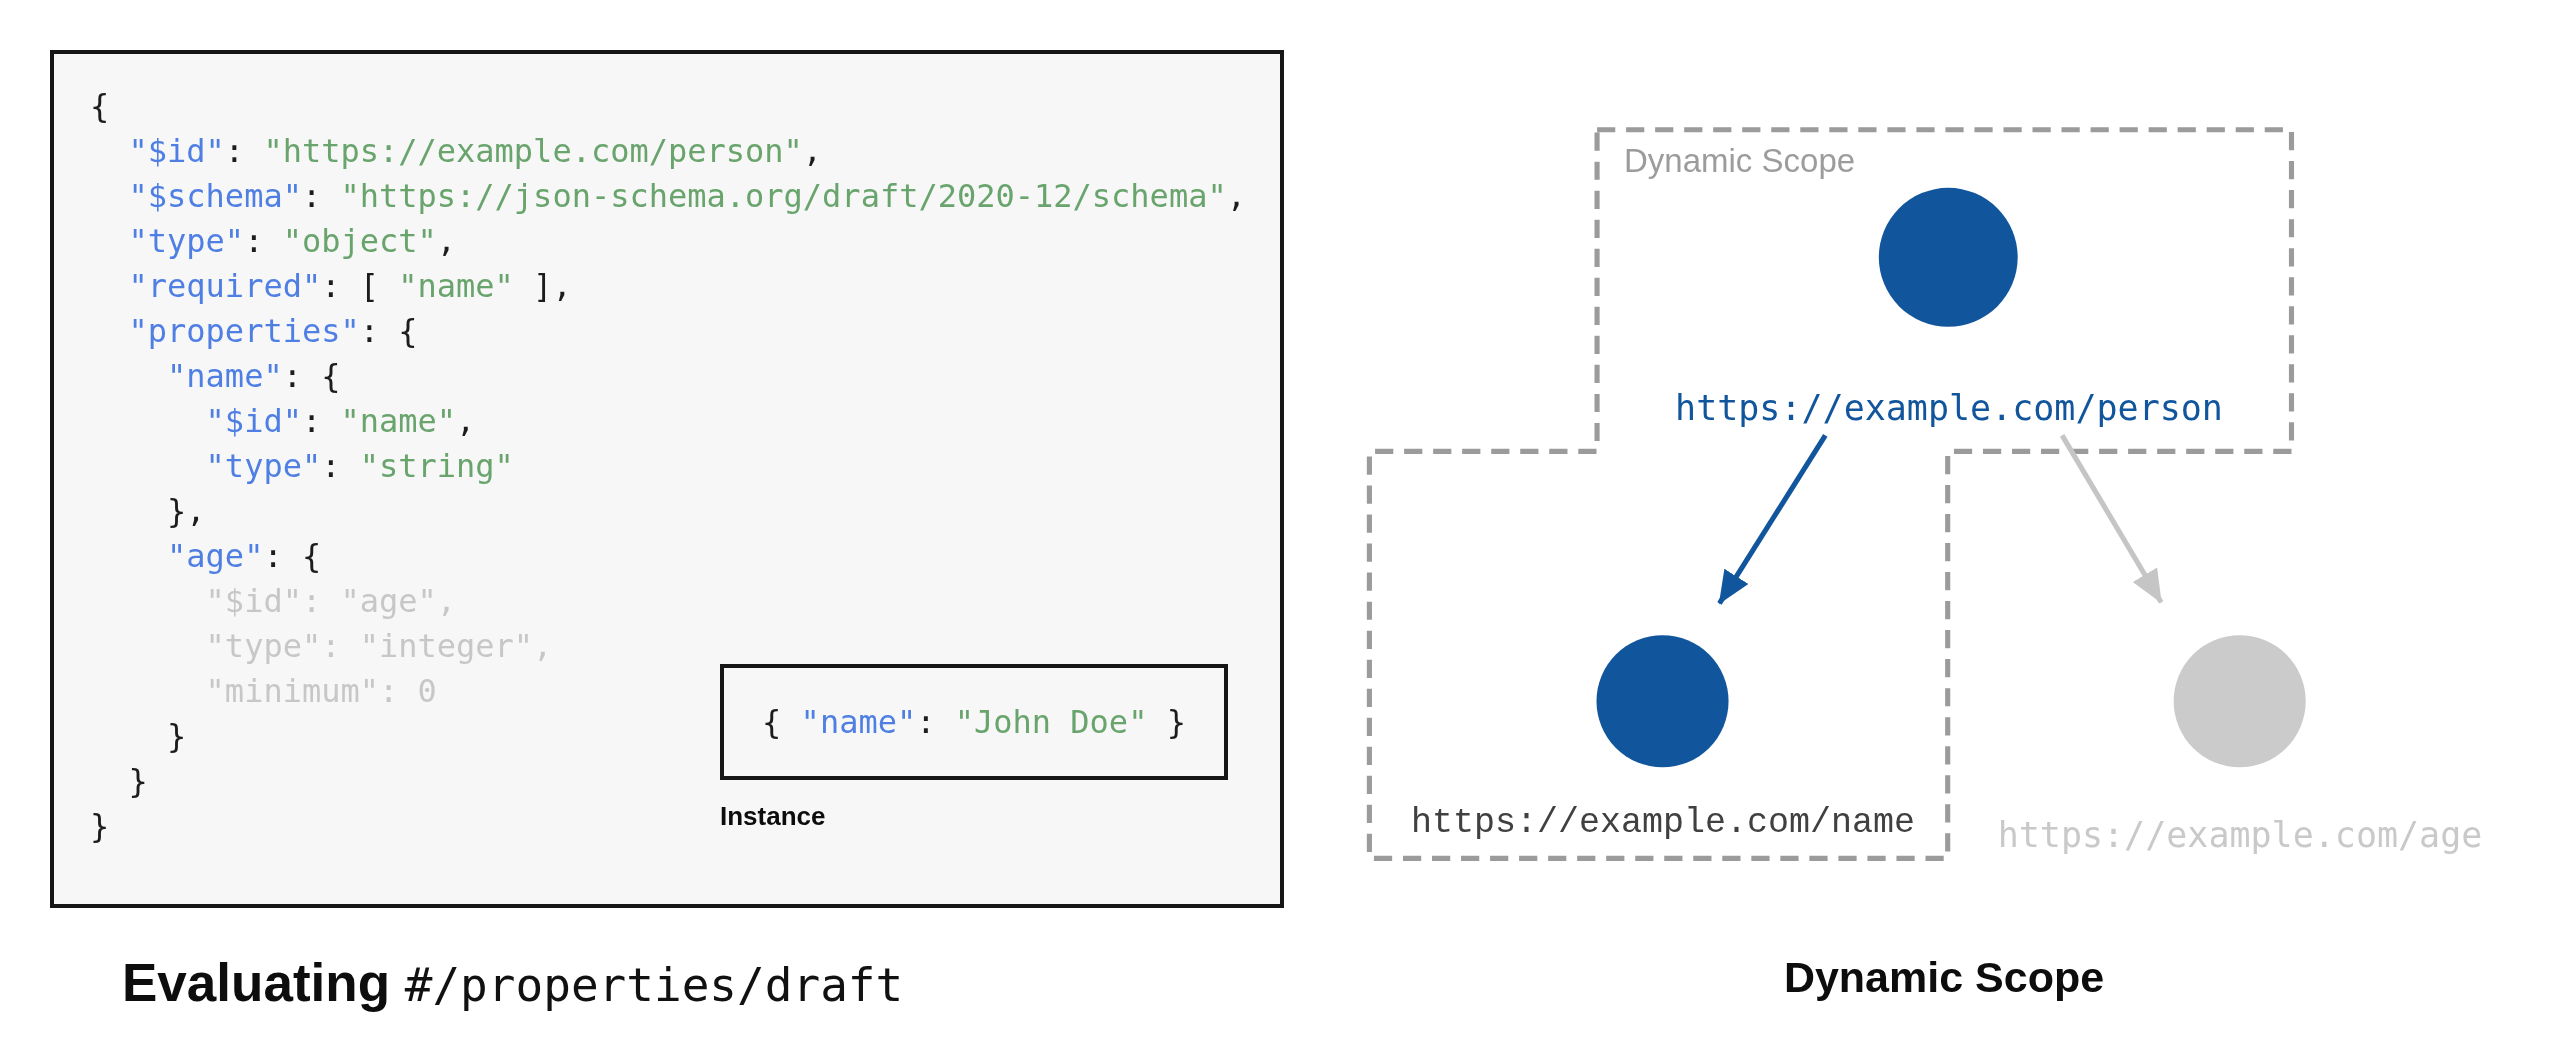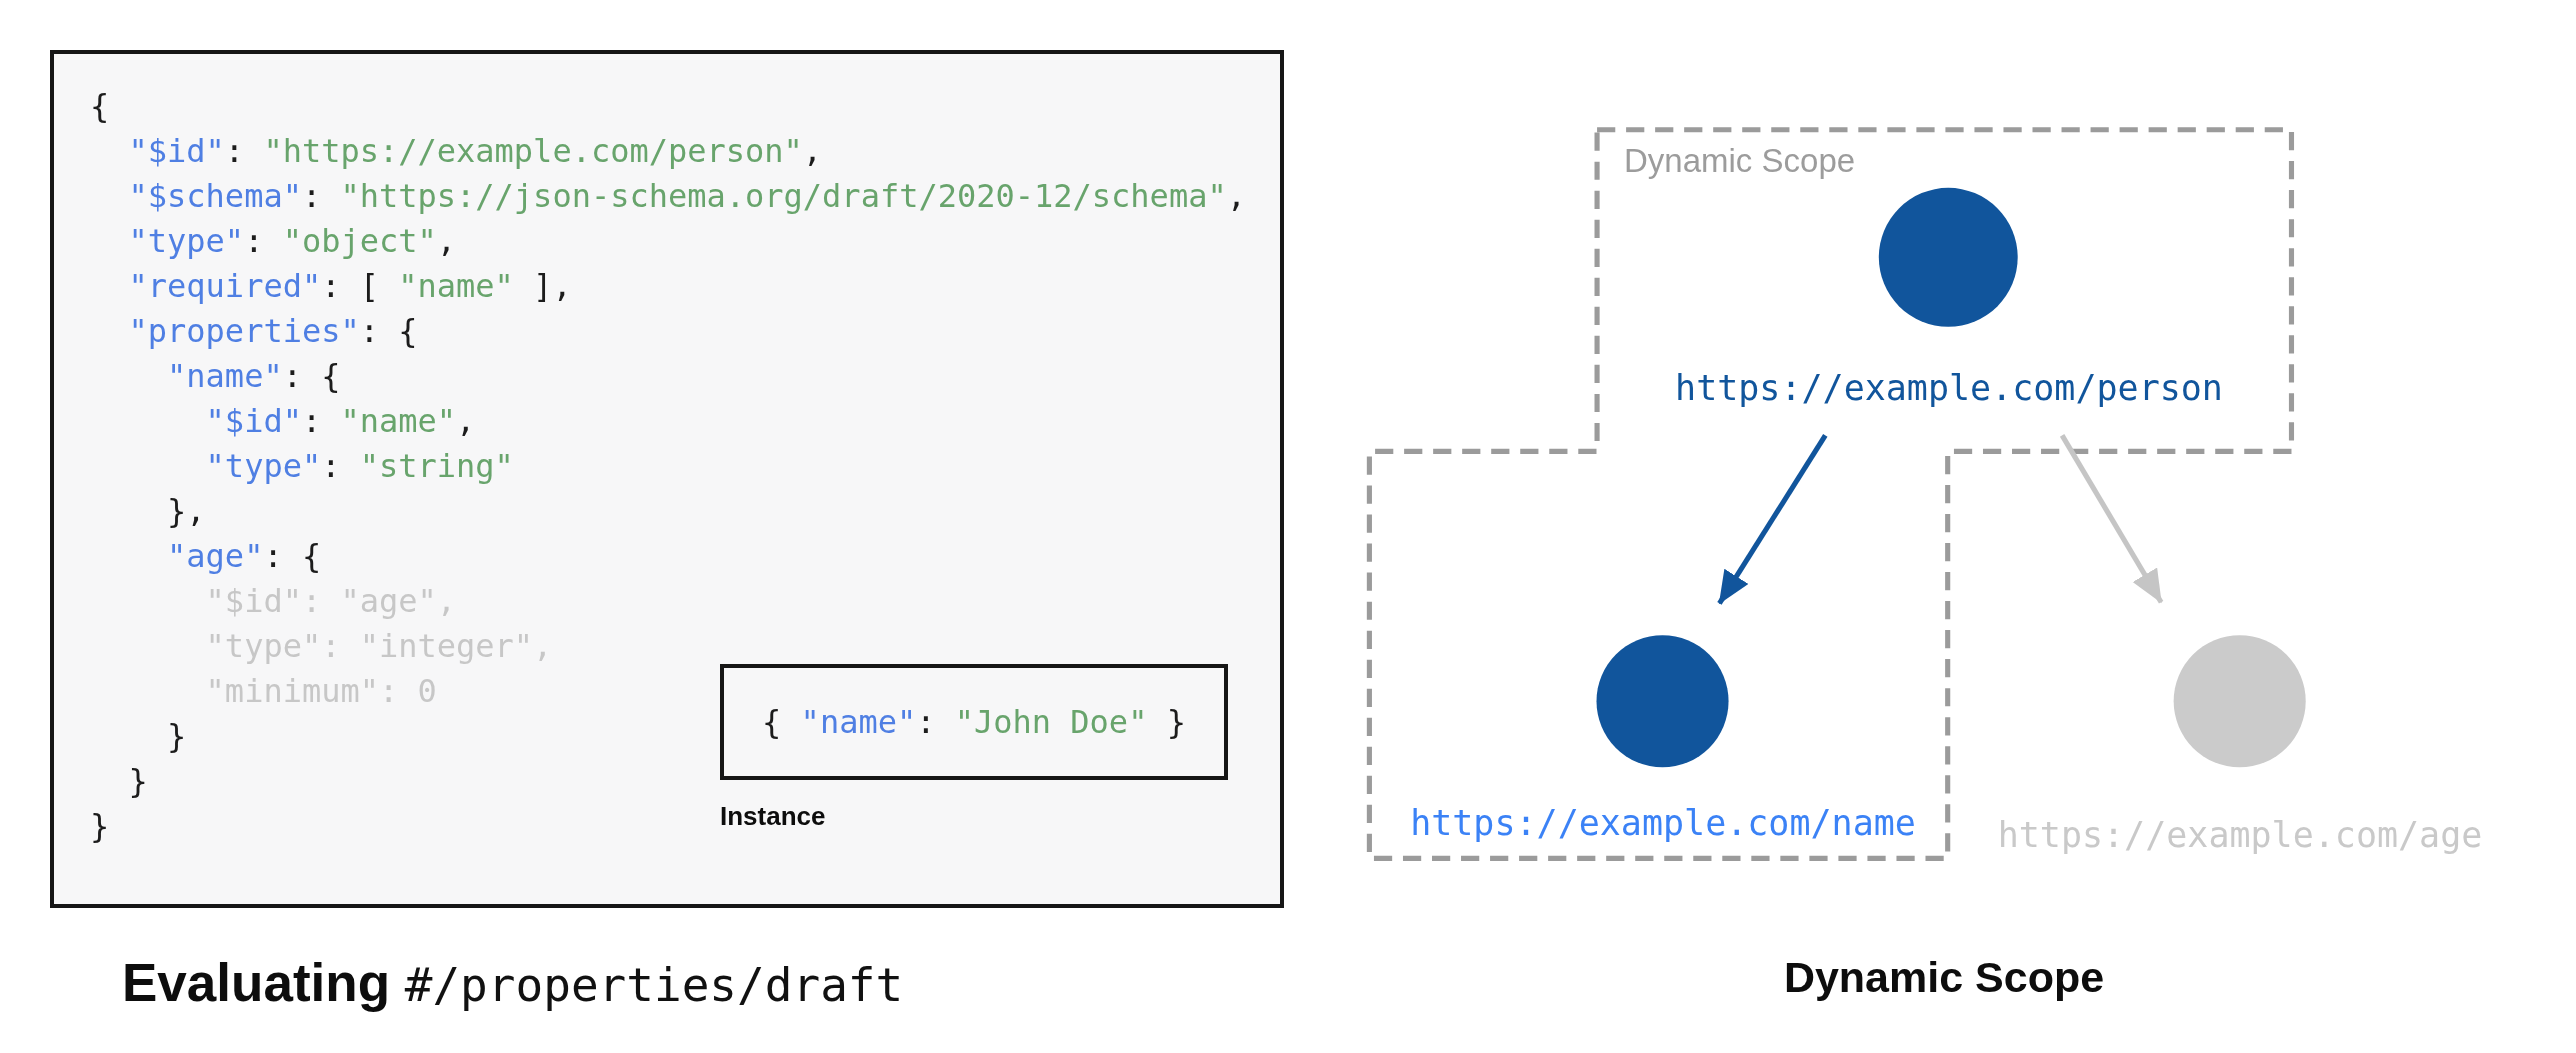--- a/index.html
+++ b/index.html
@@ -37,22 +37,22 @@
   .cap-mono{font-family:"DejaVu Sans Mono", monospace;font-size:46px;color:#111111;}
   
   .scope-svg{position:absolute;left:0;top:0;width:2576px;height:1053px;}
   .region-label{
     position:absolute;left:1624px;top:142px;font-size:33px;color:#9c9c9c;white-space:nowrap;
   }
   .node-label{
     position:absolute;transform:translateX(-50%);white-space:nowrap;
     font-family:"DejaVu Sans Mono", monospace;font-size:35px;
   }
-  .node-label.person{left:1949px;top:368px;color:#11559c;text-align:right;}
-  .node-label.name{left:1663px;top:803px;color:#3b82f6;}
+  .node-label.person{left:1949px;top:388px;color:#11559c;text-align:right;}
+  .node-label.name{left:1663px;top:803px;color:#404040;font-family:Liberation Mono, monospace;}
   .node-label.age{left:2240px;top:803px;color:#c9c9c9;margin-top:12px;}
   .caption-right{
     position:absolute;left:1944px;top:953px;transform:translateX(-50%);
     font-weight:bold;font-size:43px;color:#0d0d0d;white-space:nowrap;
   }
 </style>
 </head>
 <body>
 
 <div class="schema-panel">

